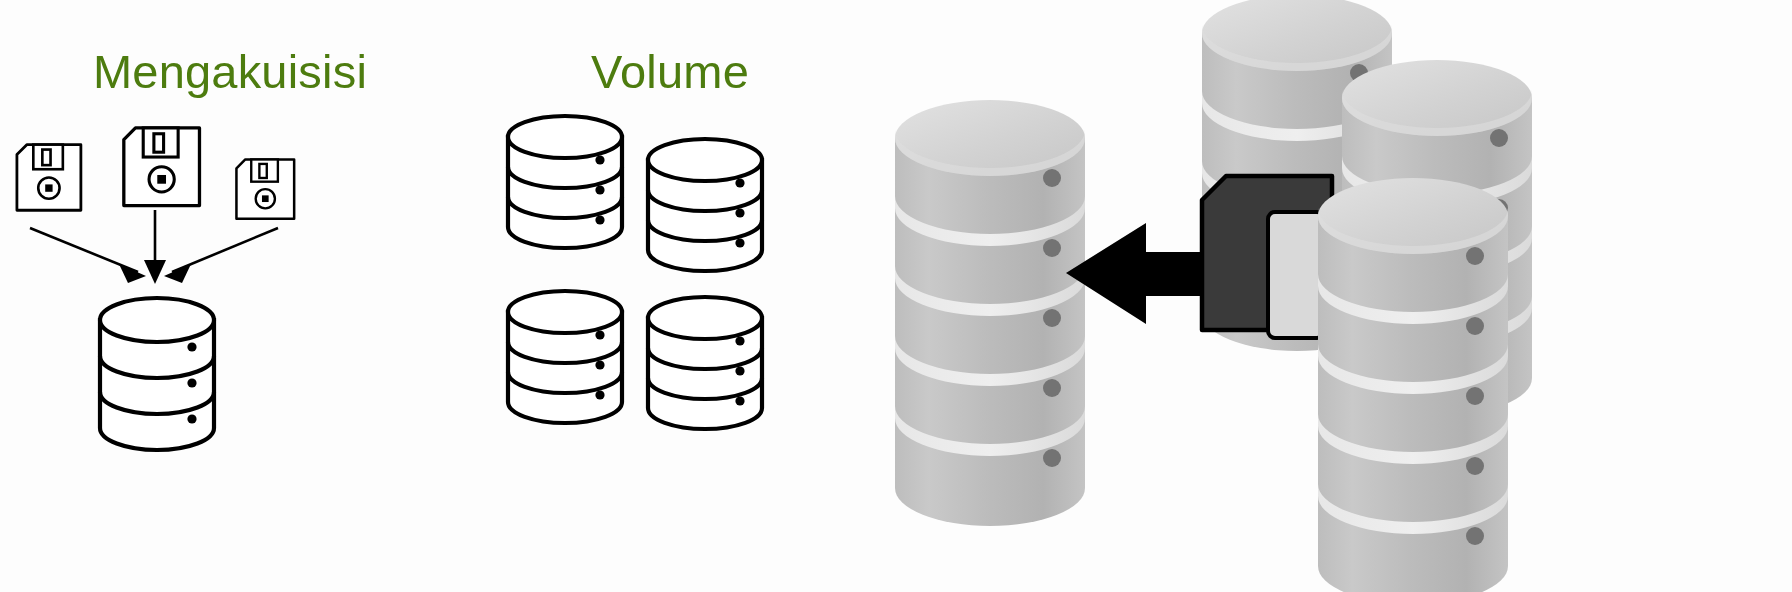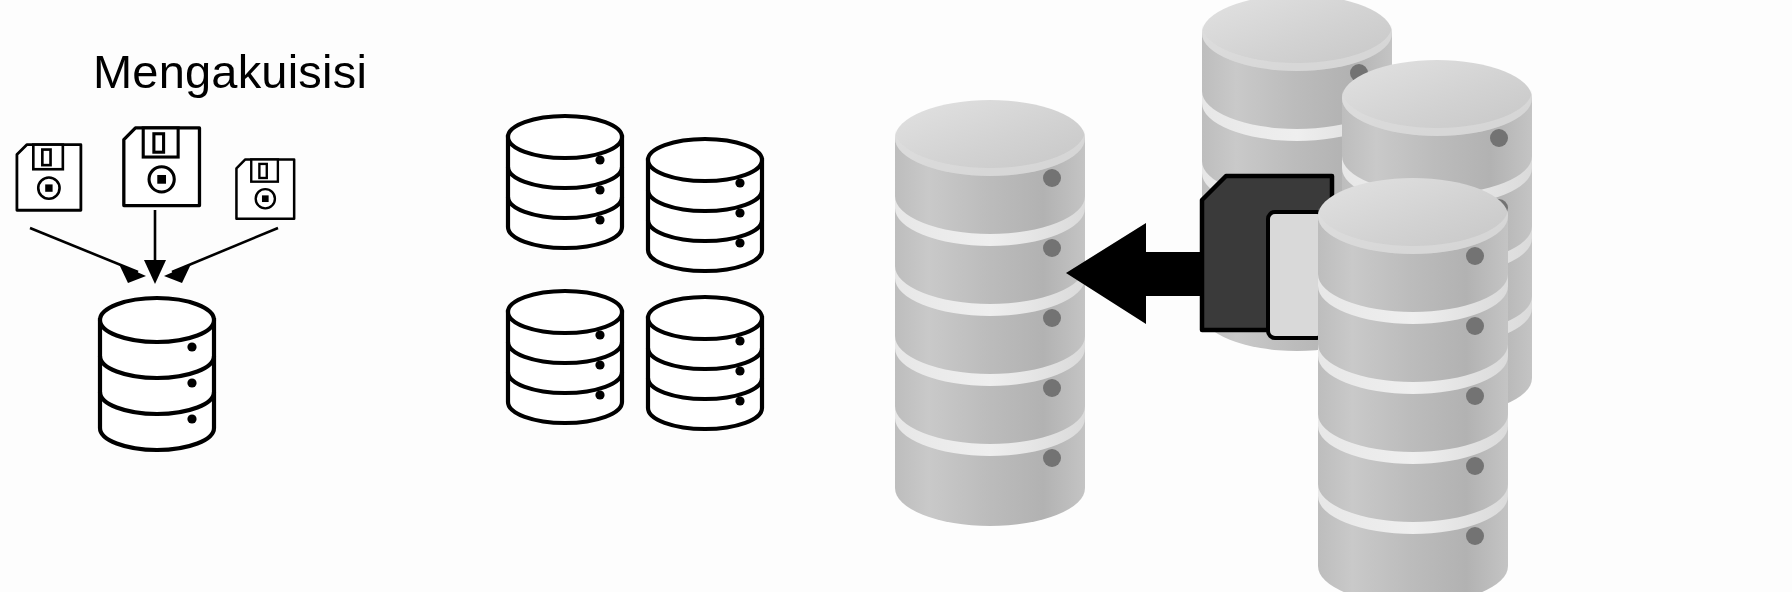--- a/index.html
+++ b/index.html
@@ -28,21 +28,21 @@
   #panel-cluster { left: 880px; width: 912px; }
 
   .panel-title {
     position: absolute;
     top: 46px;
     left: 0;
     width: 100%;
     text-align: center;
     font-size: 46px;
     font-weight: 400;
-    color: #000000;
+    color: #4d7c0f;
     letter-spacing: 0.2px;
     line-height: 1.1;
     white-space: nowrap;
   }
   #panel-acquire .panel-title { font-size: 47px; }
   #panel-volume  .panel-title { font-size: 47px; }
 
   .svg-layer {
     position: absolute;
     top: 0;
@@ -117,20 +117,21 @@
         <path d="M 100,392 A 57,22 0 0 0 214,392" fill="none" stroke="#000000" stroke-width="4.2"></path>
 
         <circle cx="192" cy="347" r="4.6" fill="#000000"></circle>
         <circle cx="192" cy="383" r="4.6" fill="#000000"></circle>
         <circle cx="192" cy="419" r="4.6" fill="#000000"></circle>
       </g>
     </svg>
   </div>
 
   <div class="panel" id="panel-volume">
+    <div class="panel-title">Volume</div>
 
     <svg class="svg-layer" viewBox="0 0 420 592">
       <defs>
         <g id="db-outline">
           <path d="M 0,22 L 0,112 A 57,21 0 0 0 114,112 L 114,22 Z" fill="#ffffff" stroke="#000000" stroke-width="4.2"></path>
           <ellipse cx="57" cy="22" rx="57" ry="21" fill="#ffffff" stroke="#000000" stroke-width="4.2"></ellipse>
           <path d="M 0,52 A 57,21 0 0 0 114,52" fill="none" stroke="#000000" stroke-width="4.2"></path>
           <path d="M 0,82 A 57,21 0 0 0 114,82" fill="none" stroke="#000000" stroke-width="4.2"></path>
           <circle cx="92" cy="45" r="4.6" fill="#000000"></circle>
           <circle cx="92" cy="75" r="4.6" fill="#000000"></circle>

